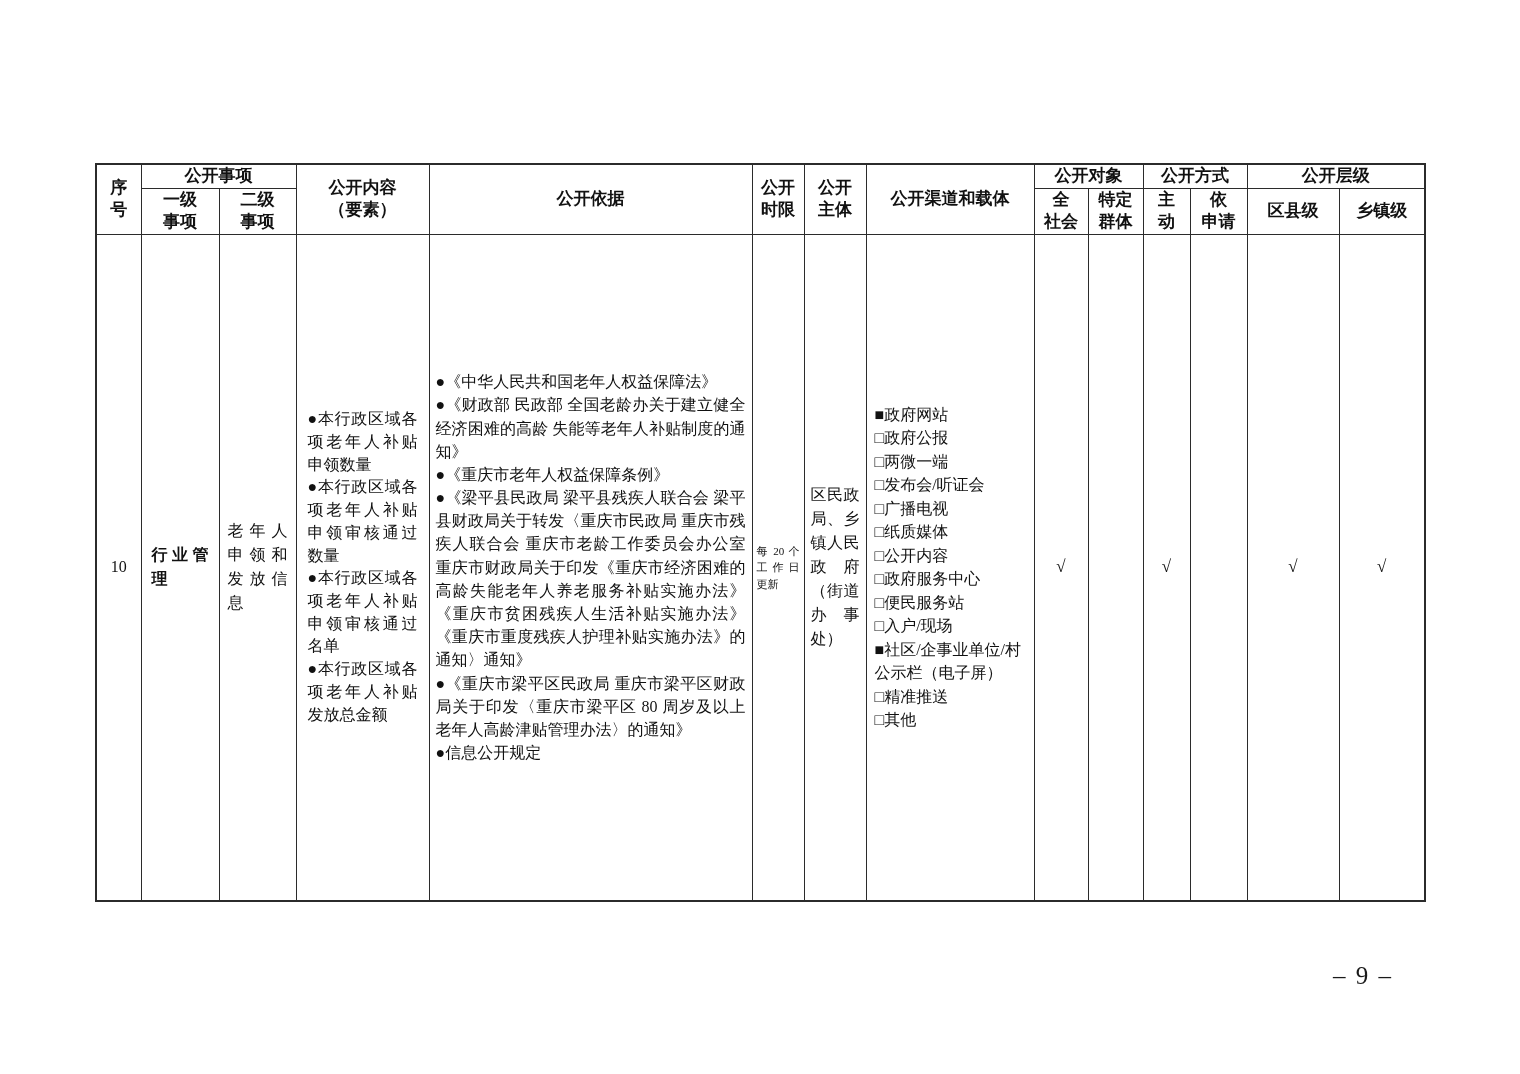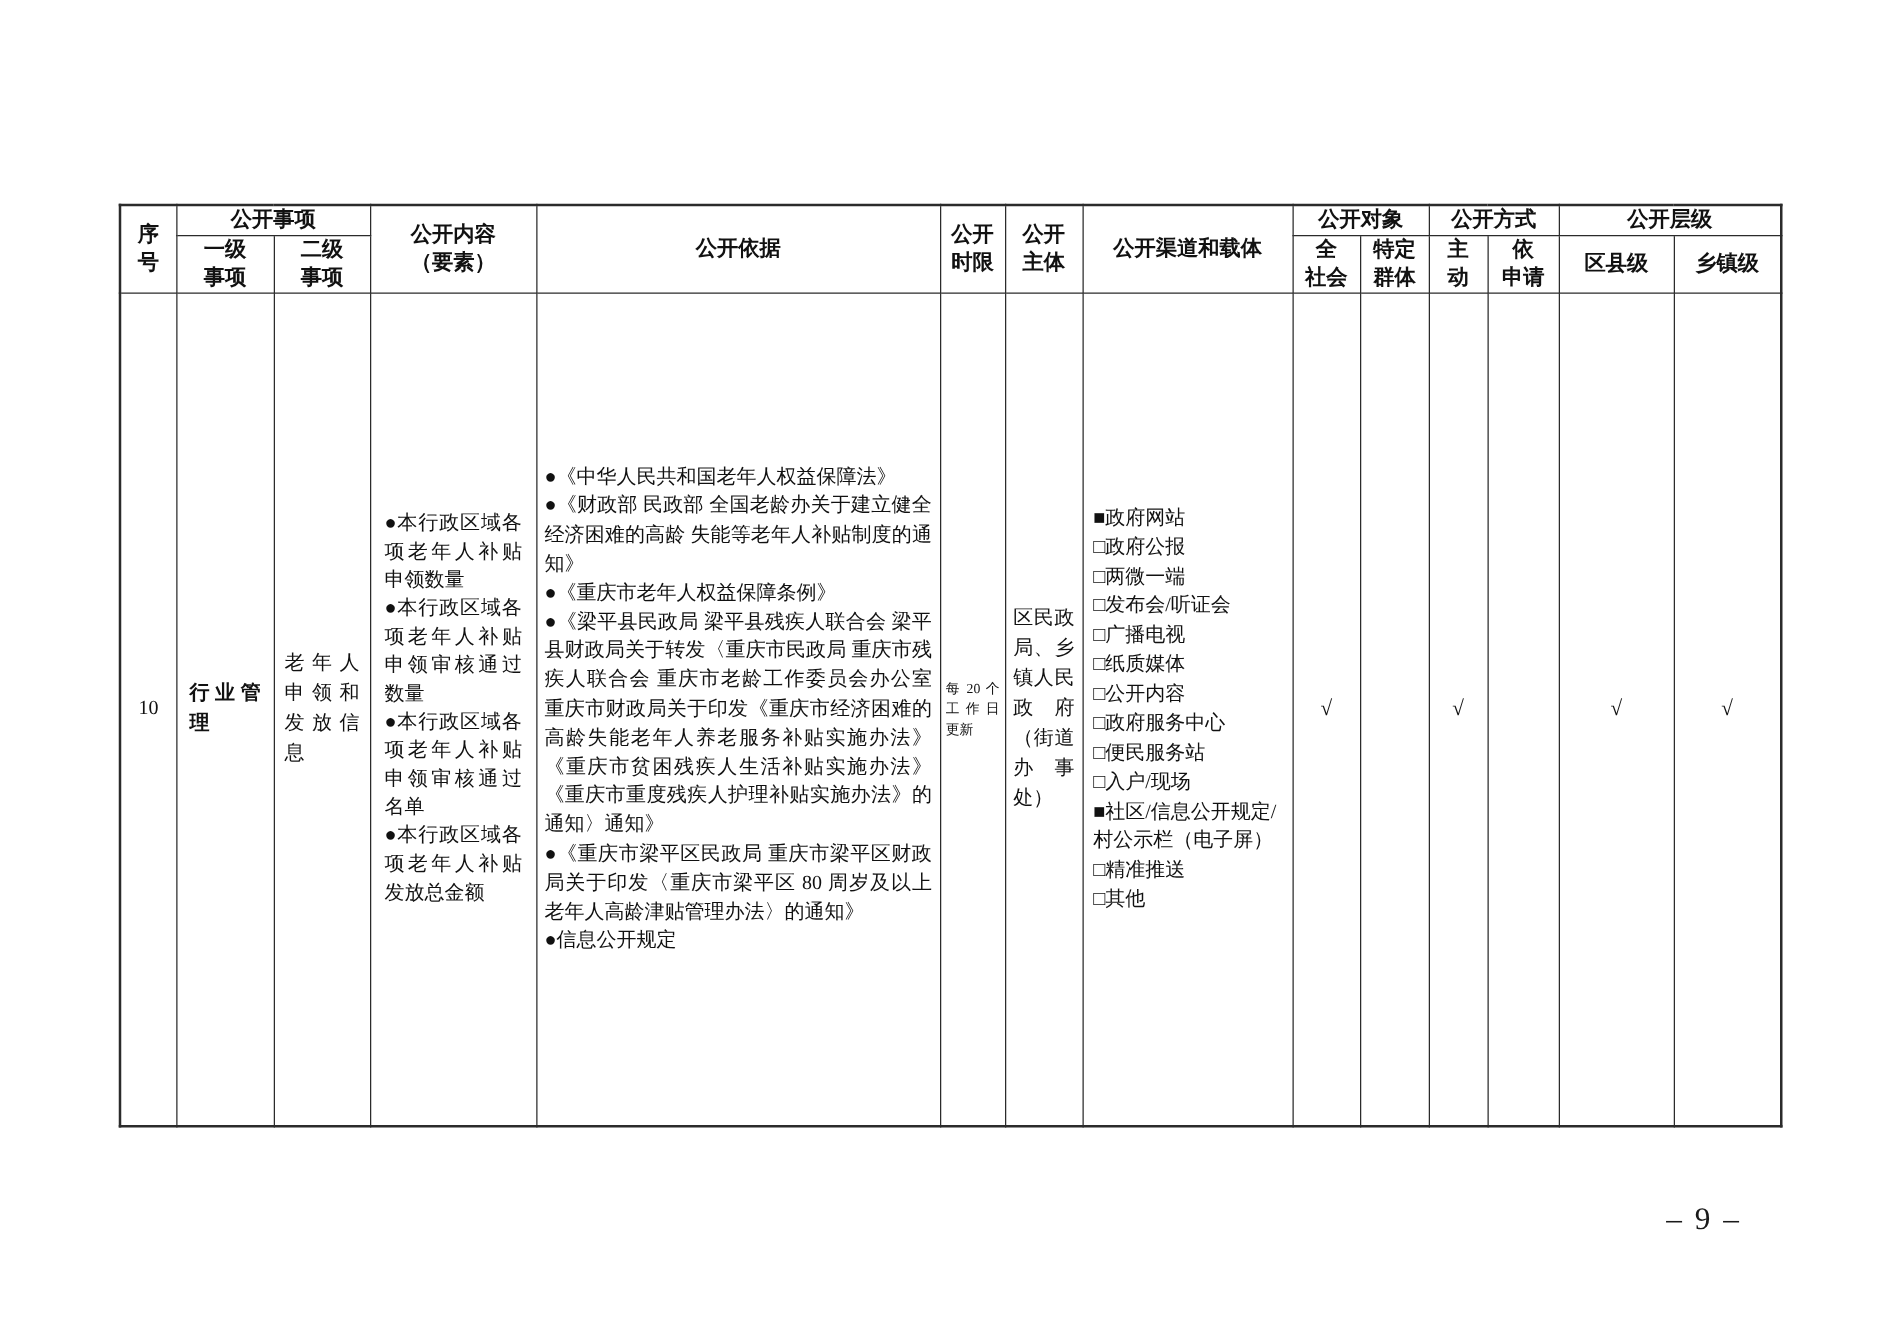--- a/index.html
+++ b/index.html
@@ -132,21 +132,21 @@
         <div class="channel"><span>■</span><span>政府网站</span></div>
         <div class="channel"><span>□</span><span>政府公报</span></div>
         <div class="channel"><span>□</span><span>两微一端</span></div>
         <div class="channel"><span>□</span><span>发布会/听证会</span></div>
         <div class="channel"><span>□</span><span>广播电视</span></div>
         <div class="channel"><span>□</span><span>纸质媒体</span></div>
         <div class="channel"><span>□</span><span>公开内容</span></div>
         <div class="channel"><span>□</span><span>政府服务中心</span></div>
         <div class="channel"><span>□</span><span>便民服务站</span></div>
         <div class="channel"><span>□</span><span>入户/现场</span></div>
-        <div class="channel"><span>■</span><span>社区/信息公开规定/村公示栏（电子屏）</span></div>
+        <div class="channel"><span>■</span><span>社区/企事业单位/村公示栏（电子屏）</span></div>
         <div class="channel"><span>□</span><span>精准推送</span></div>
         <div class="channel"><span>□</span><span>其他</span></div>
       </td>
       <td class="cell-mark">√</td>
       <td class="cell-mark"></td>
       <td class="cell-mark">√</td>
       <td class="cell-mark"></td>
       <td class="cell-mark">√</td>
       <td class="cell-mark">√</td>
     </tr>

